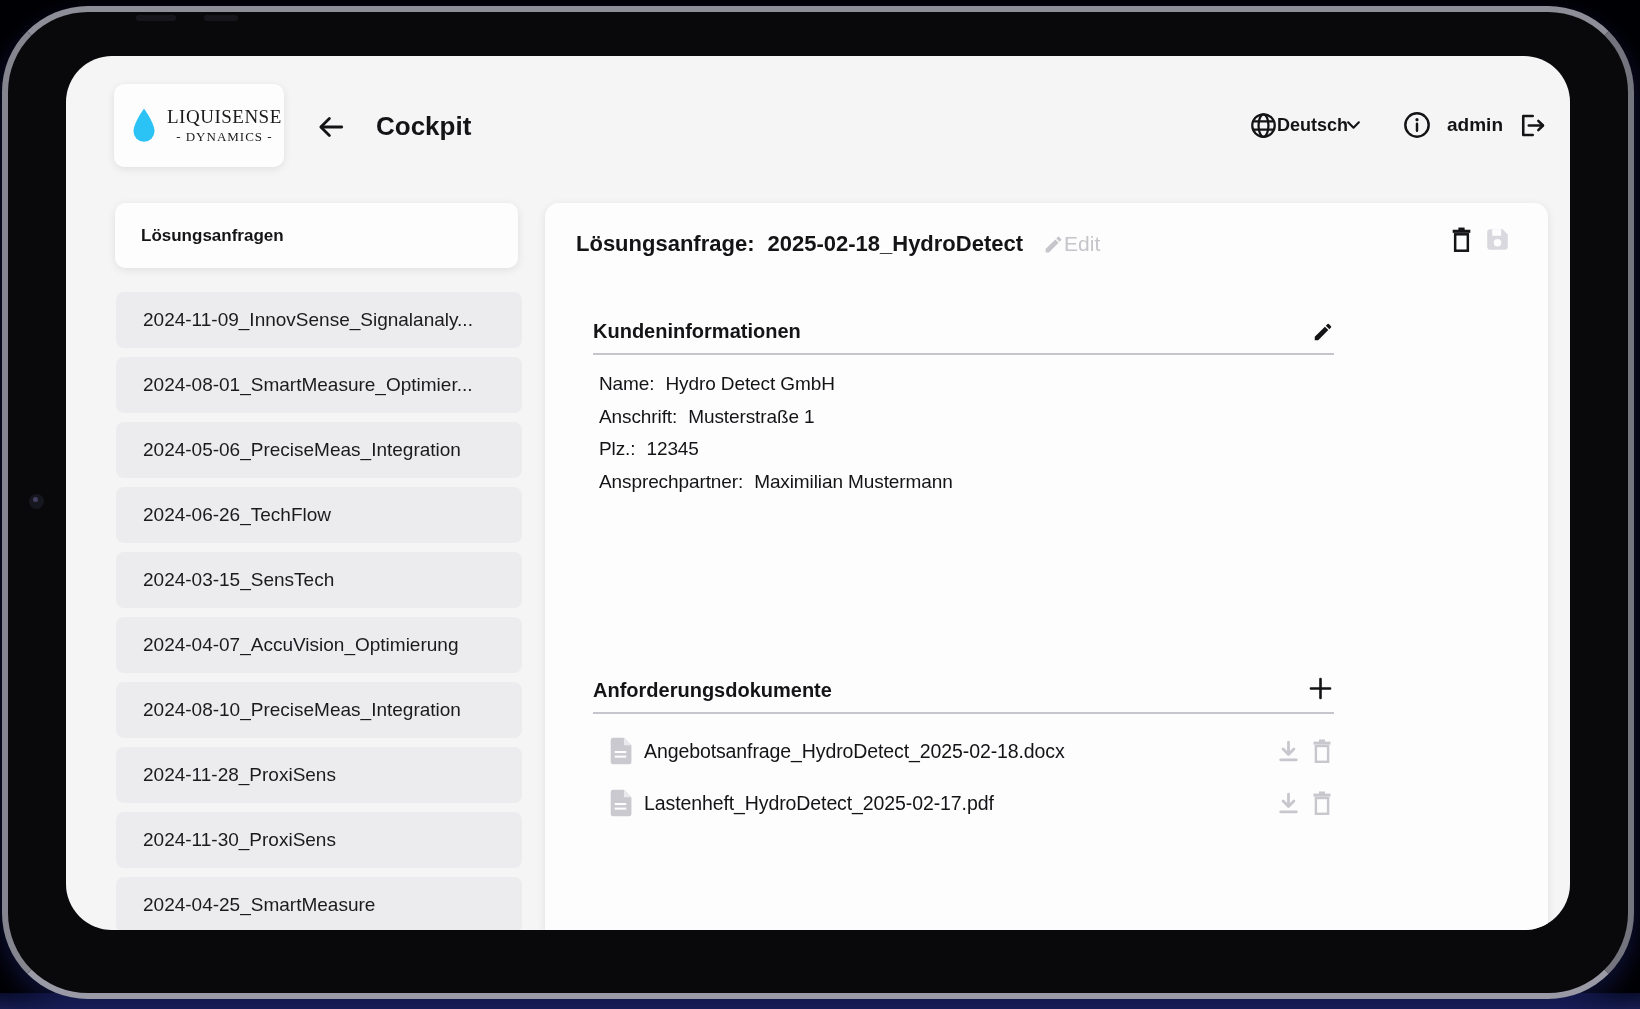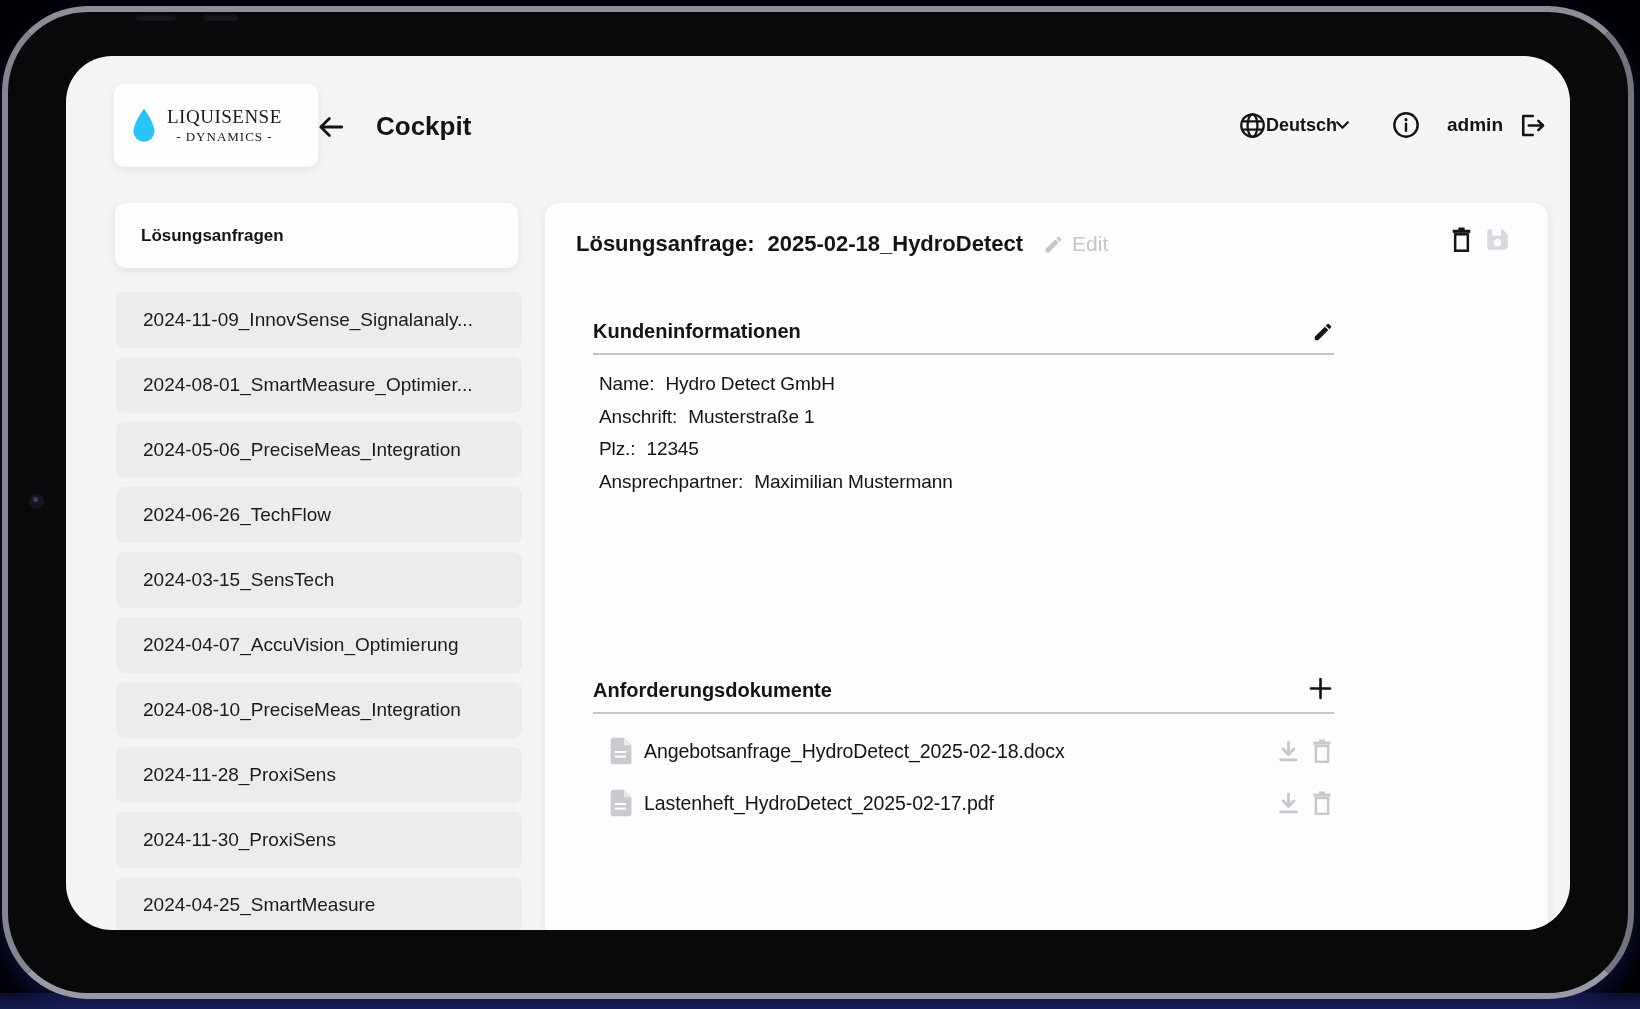--- a/index.html
+++ b/index.html
@@ -35,39 +35,39 @@
   }
   
   .screen {
     position:absolute; left:66px; top:56px; width:1504px; height:874px;
     border-radius:46px; background:#f5f5f6; overflow:hidden;
     color:#141417;
   }
   .card { background:#fdfdfe; box-shadow:0 2px 8px rgba(0,0,0,.09); }
   
   .logo-card {
-    position:absolute; left:48px; top:28px; width:204px; height:83px;
+    position:absolute; left:48px; top:28px; width:170px; height:83px;
     border-radius:10px; display:flex; align-items:center; gap:9px; padding:0 12px 0 16px;
   }
   .logo-text { display:flex; flex-direction:column; align-items:center;
     font-family:"Liberation Serif","DejaVu Serif",serif; color:#1a1a1c; }
   .logo-line1 { font-size:19px; letter-spacing:.5px; }
   .logo-line2 { font-size:13px; letter-spacing:1px; margin-top:1px; }
   .back-btn { position:absolute; left:248px; top:54px; width:34px; height:34px;
     display:flex; align-items:center; justify-content:center; cursor:pointer; }
   .page-title { position:absolute; left:310px; top:55px; font-size:26px; font-weight:700; }
   .header-right {
     position:absolute; top:52px; right:25px; height:34px;
     display:flex; align-items:center;
   }
   .lang-switch { display:flex; align-items:center; cursor:pointer; }
   .lang-label { font-size:18px; font-weight:700; }
   .chev { margin-left:-2px; }
   .info-btn { margin-left:42px; display:flex; align-items:center; cursor:pointer; }
-  .user-name { margin-left:27px; font-size:19px; font-weight:700; }
+  .user-name { margin-left:16px; font-size:19px; font-weight:700; }
   .logout-btn { margin-left:13px; display:flex; align-items:center; cursor:pointer; }
   
   .sidebar-header {
     position:absolute; left:49px; top:147px; width:403px; height:65px;
     border-radius:10px; display:flex; align-items:center; padding-left:26px;
     font-size:17px; font-weight:700;
   }
   .request-list { position:absolute; left:50px; top:236px; width:406px; }
   .request-item {
     height:56px; margin-bottom:9px; border-radius:8px; background:#ececee;
@@ -77,21 +77,21 @@
   
   .main-card {
     position:absolute; left:479px; top:147px; right:22px; bottom:0;
     border-radius:14px 14px 0 0;
   }
   .main-title-row {
     position:absolute; left:31px; top:28px; display:flex; align-items:center;
     font-size:22px; font-weight:700;
   }
   .main-title-value { margin-left:13px; }
-  .edit-btn { display:flex; align-items:center; gap:8px; margin-left:20px;
+  .edit-btn { display:flex; align-items:center; margin-left:20px;
     color:#c5c5ca; font-size:21px; font-weight:400; cursor:pointer; }
   .card-actions { position:absolute; top:22px; right:36px; display:flex; align-items:center; gap:9px; }
   .icon-btn { display:flex; align-items:center; justify-content:center; cursor:pointer; background:none; border:none; padding:0; }
   .section { position:absolute; left:48px; width:741px; }
   .section-1 { top:117px; }
   .section-2 { top:472px; }
   .section-head { display:flex; align-items:flex-end; justify-content:space-between; }
   .section-title { font-size:20px; font-weight:700; }
   .section-rule { height:2px; background:#c5c5ce; margin-top:10px; }
   .fields { margin-top:13px; padding-left:6px; }

